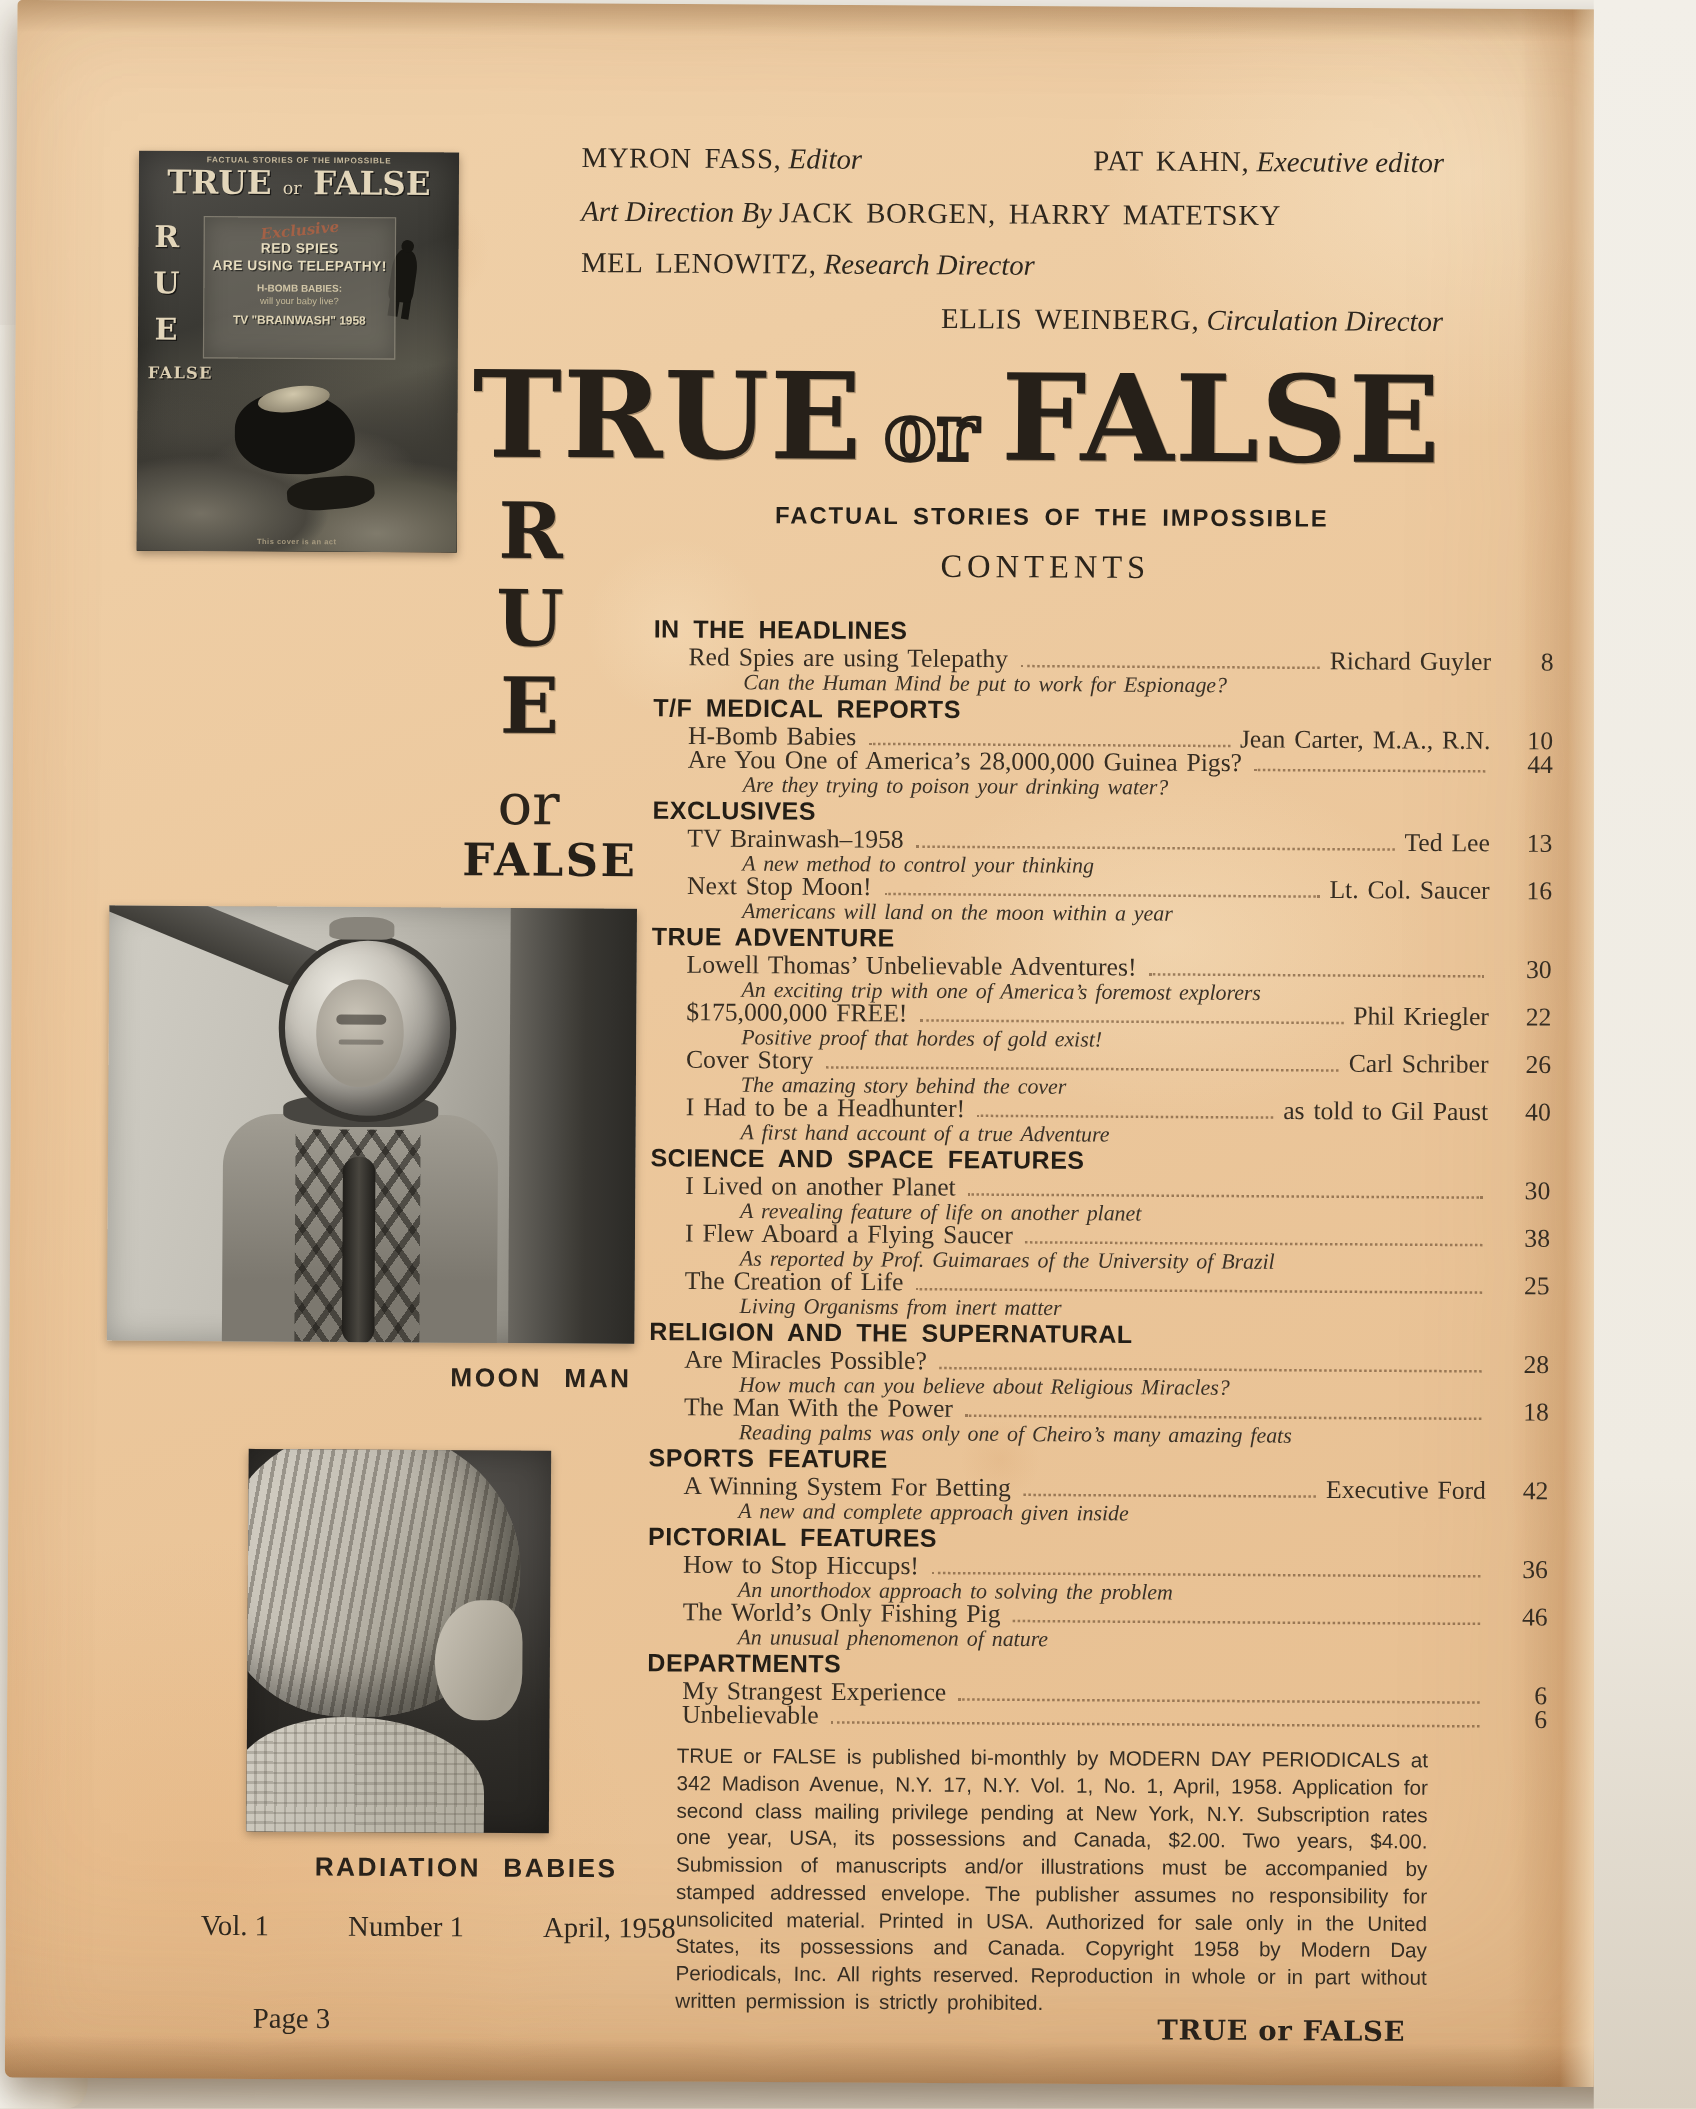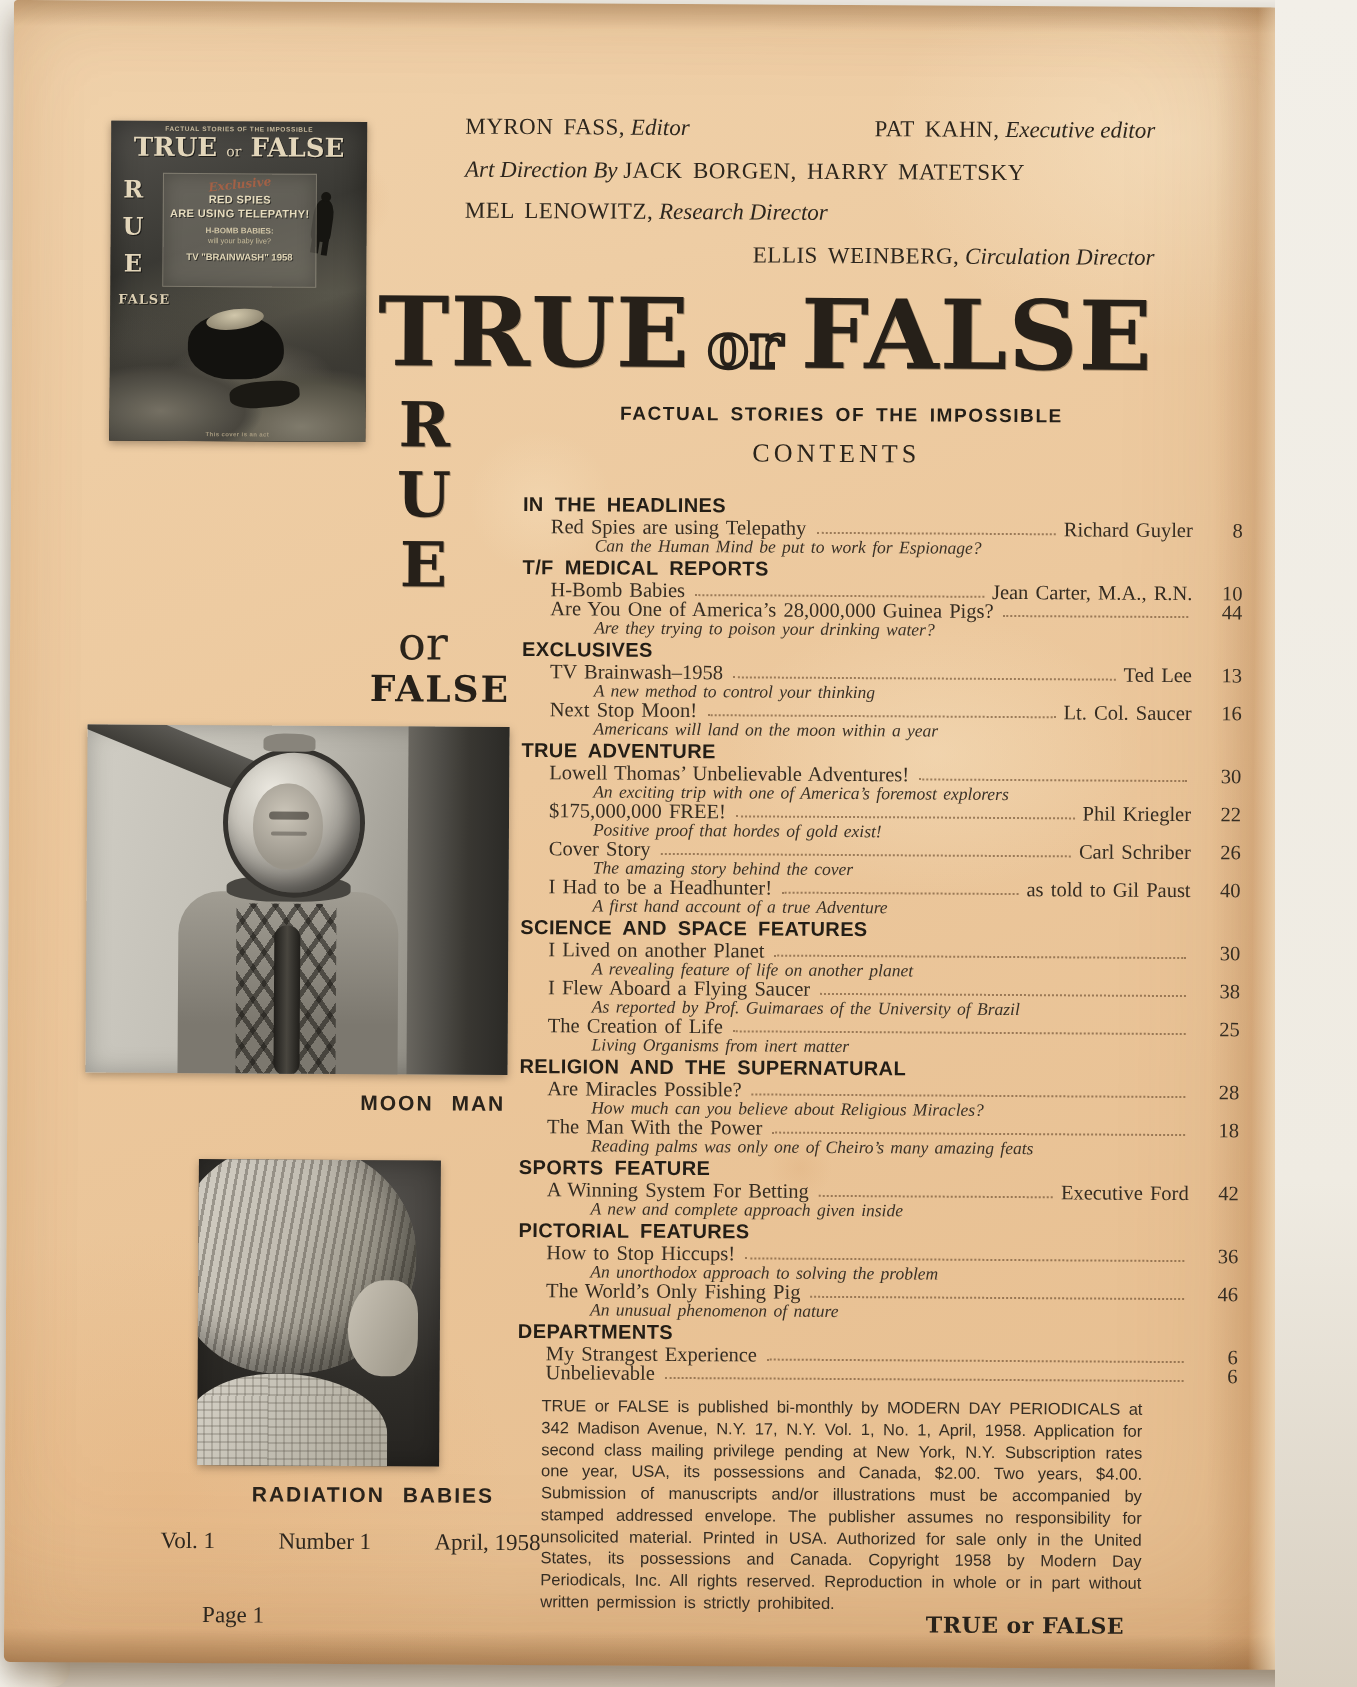--- a/index.html
+++ b/index.html
@@ -399,16 +399,16 @@
       <div class="pr-face"></div>
       <div class="pr-dress"></div>
     </div>
     <div class="caption cap-rad">RADIATION BABIES</div>
 
     <div class="vol-line">
       <span>Vol. 1</span>
       <span>Number 1</span>
       <span>April, 1958</span>
     </div>
-    <div class="page-num">Page 1</div>
+    <div class="page-num">Page 3</div>
     <div class="footer-title">TRUE or FALSE</div>
   </div>
 </div>
 
 </body></html>

